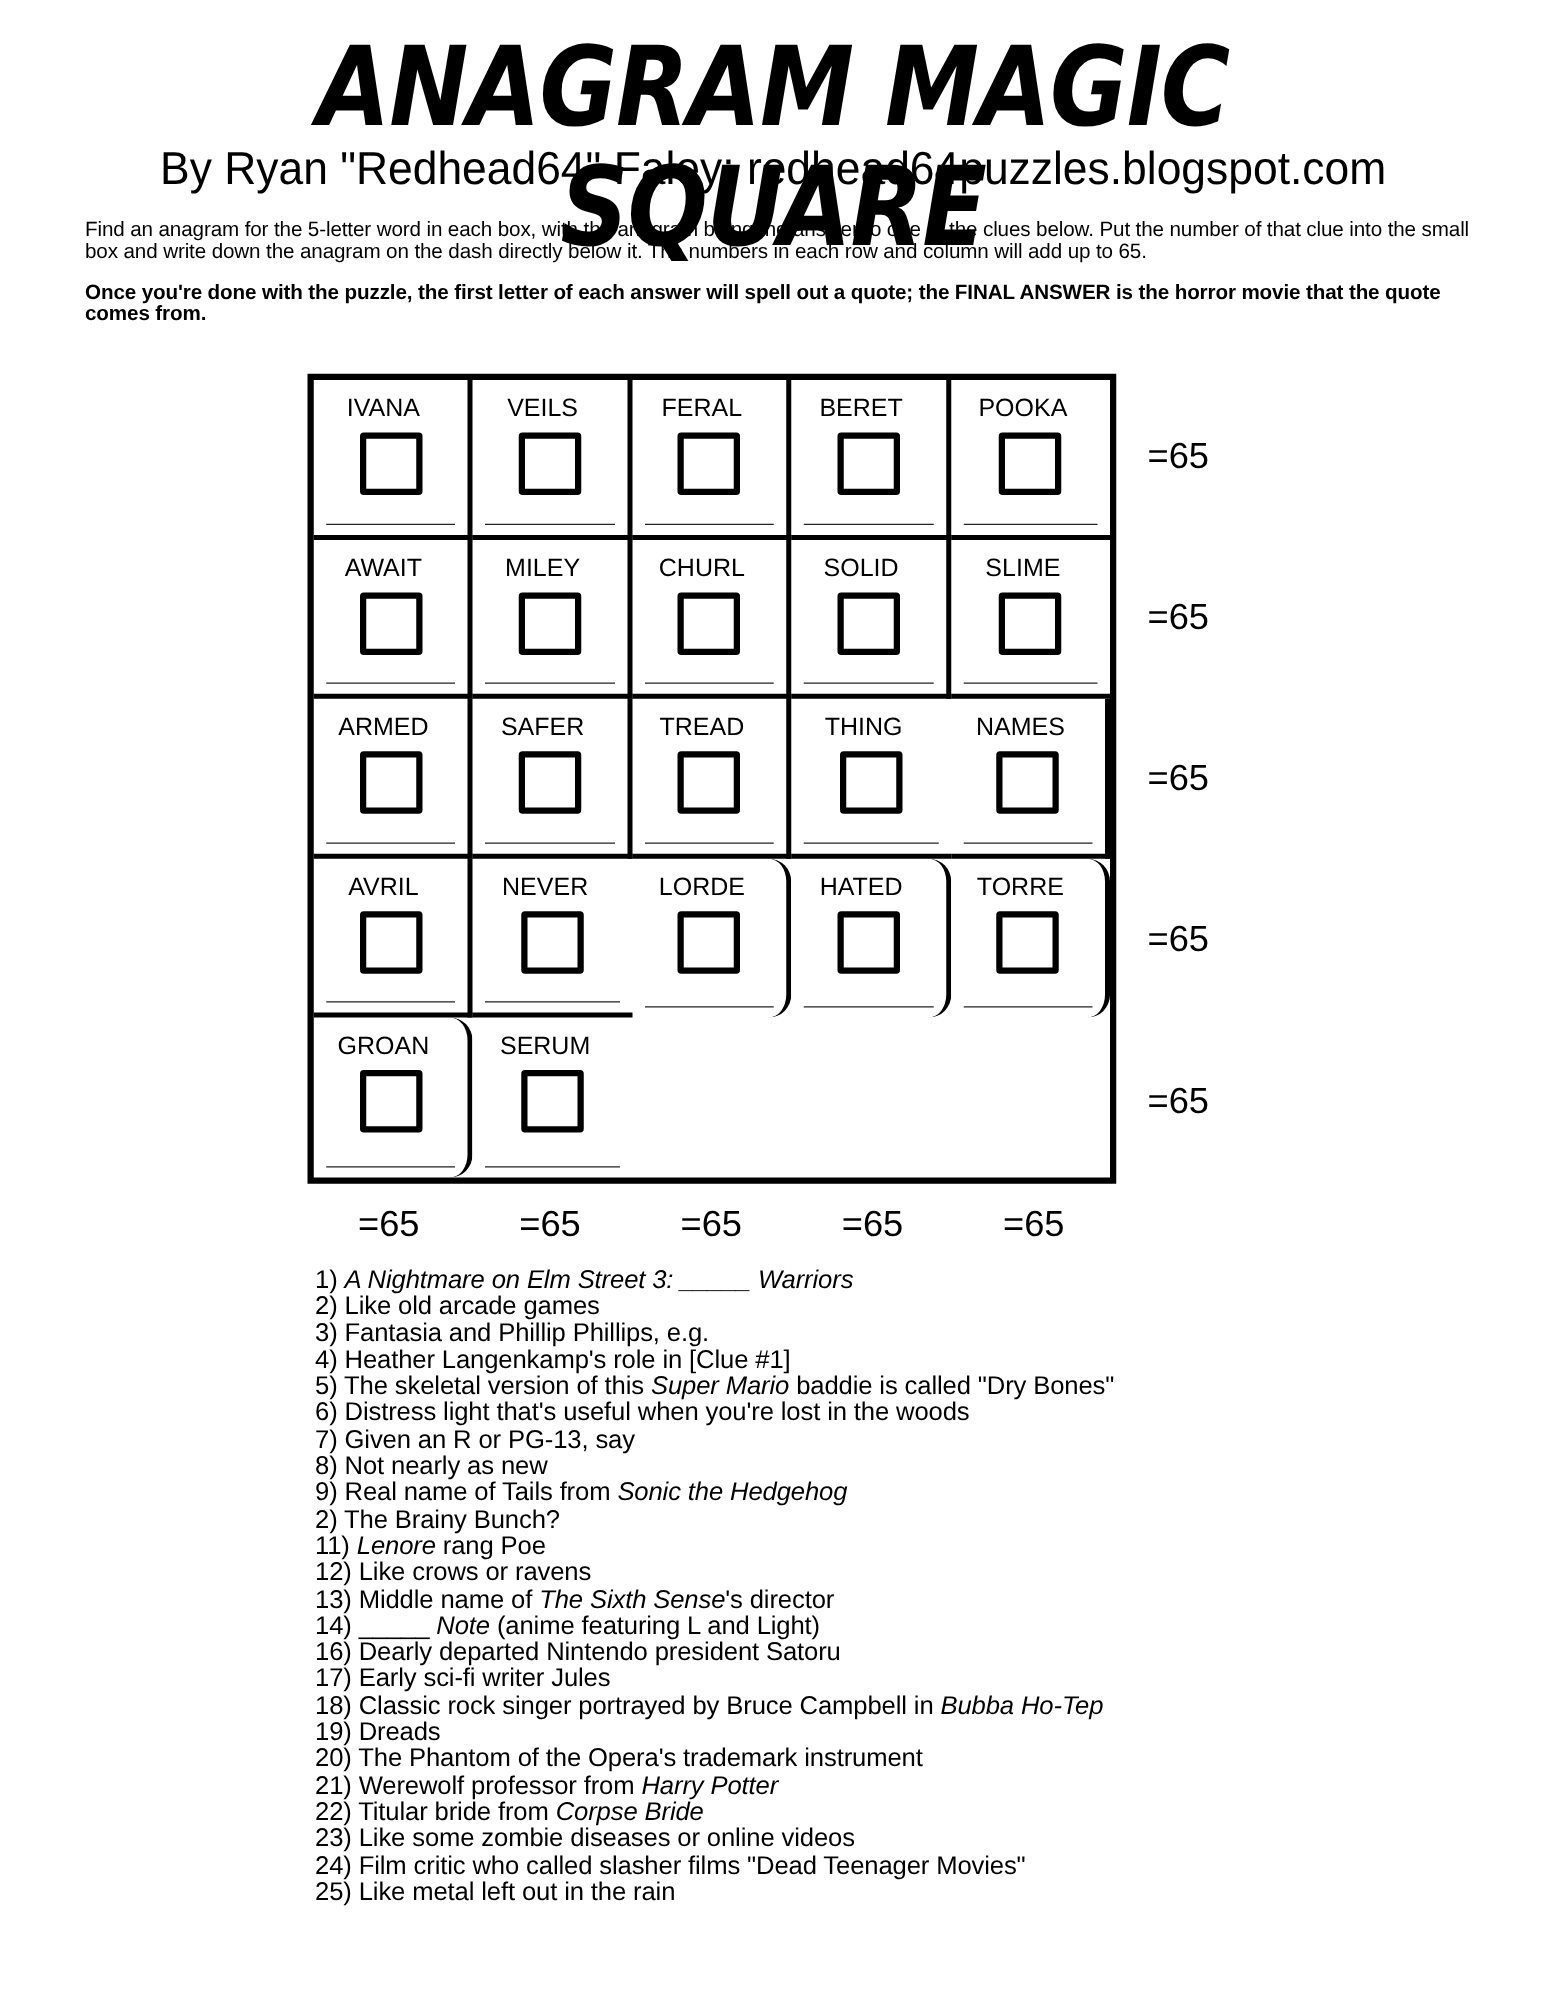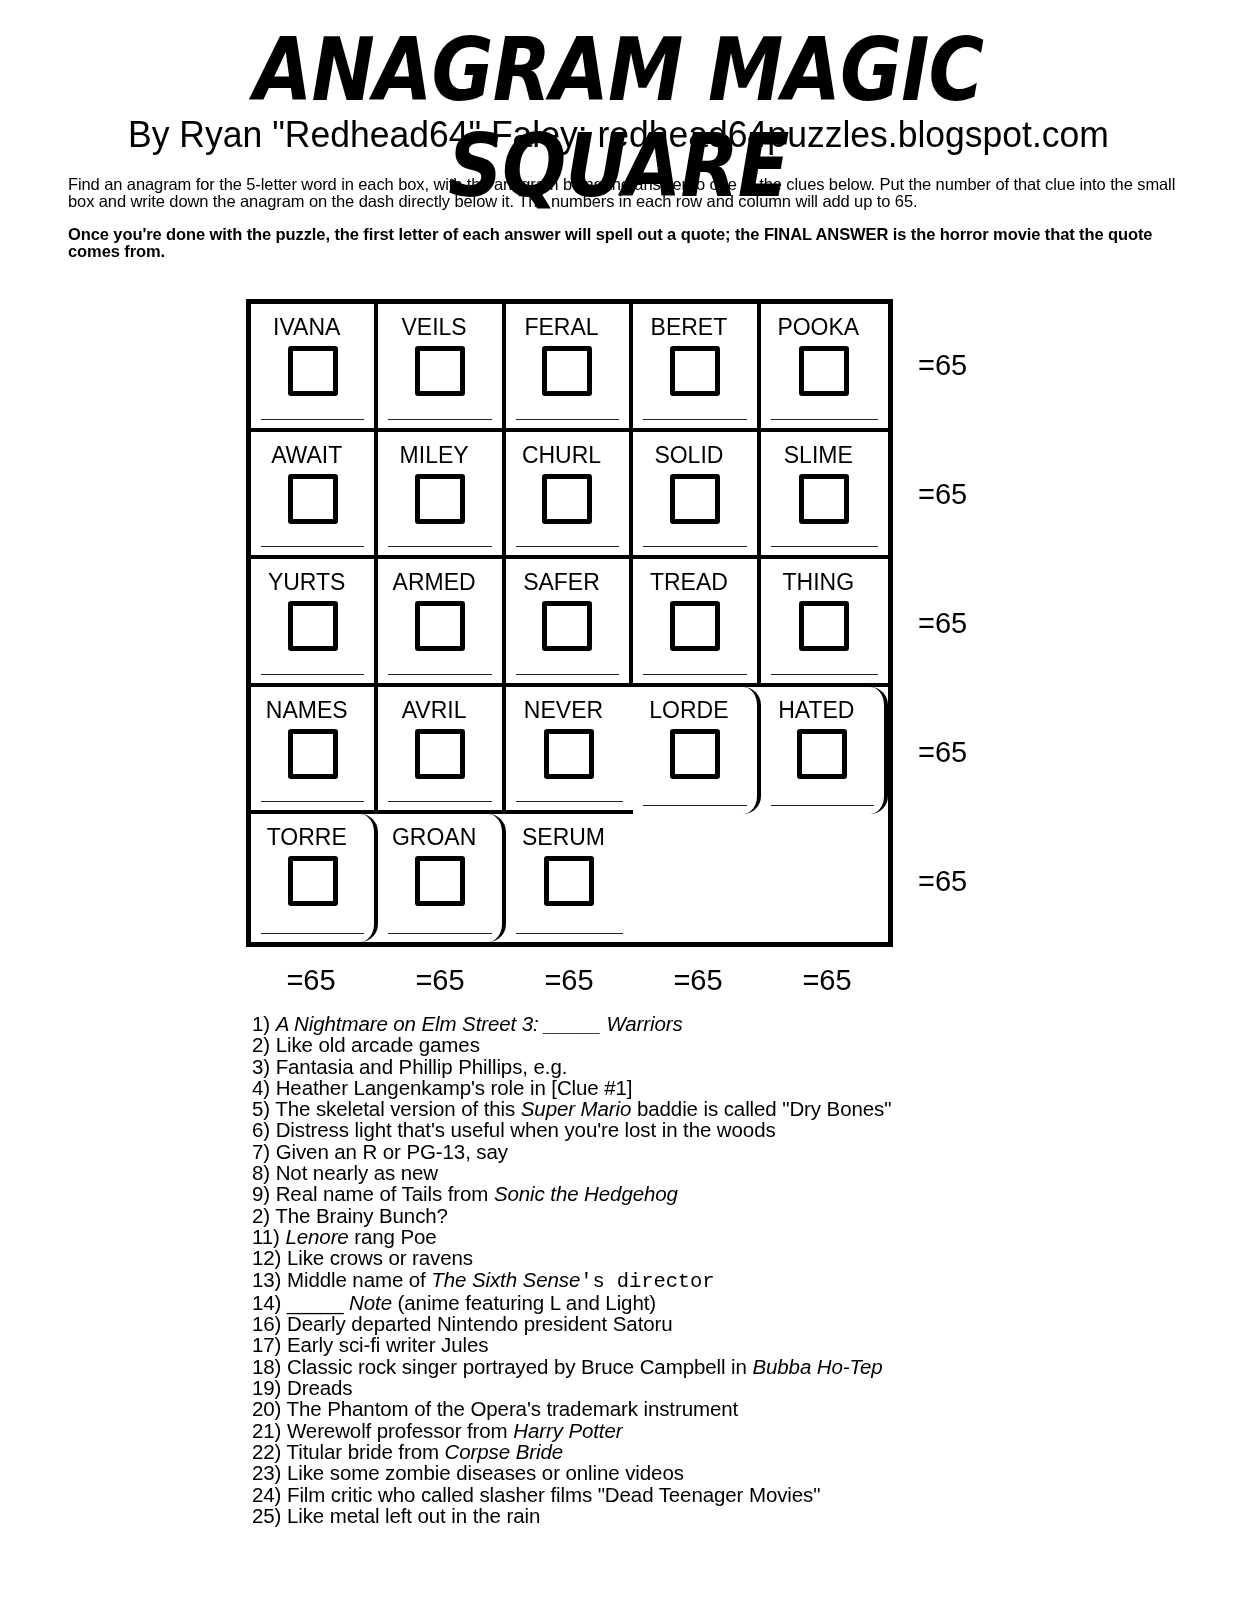--- a/index.html
+++ b/index.html
@@ -24,21 +24,21 @@
     border: 5px solid #000; box-sizing: border-box;
     display: grid; grid-template-columns: repeat(5, 1fr); grid-template-rows: repeat(5, 1fr);
   }
   .cell {
     border-right: 4px solid #000; border-bottom: 4px solid #000; position: relative; box-sizing: border-box;
   }
   .cell.last-col { border-right: none; }
   .cell.last-row { border-bottom: none; border-radius: 18px; }
   .cell-word {
     position: absolute; top: 10px; left: 0; right: 12px; text-align: center;
-    font-size: 23px; line-height: 26px;
+    font-size: 20px; line-height: 26px;
   }
   .num-box {
     position: absolute; top: 42px; left: 50%; margin-left: -25px; width: 50px; height: 50px;
     border: 5px solid #000; border-radius: 3px; box-sizing: border-box; background: #fff;
   }
   .answer-line {
     position: absolute; left: 10px; right: 10px; bottom: 8px; height: 0; border-bottom: 1.6px solid #222;
   }
   .row-sum {
     position: absolute; left: 918px; font-size: 29px; line-height: 30px;
@@ -105,25 +105,20 @@
       <div class="num-box"></div>
       <div class="answer-line"></div>
     </div>
     <div class="cell">
       <div class="cell-word">SOLID</div>
       <div class="num-box"></div>
       <div class="answer-line"></div>
     </div>
     <div class="cell last-col">
       <div class="cell-word">SLIME</div>
-      <div class="num-box"></div>
-      <div class="answer-line"></div>
-    </div>
-    <div class="cell">
-      <div class="cell-word">YURTS</div>
       <div class="num-box"></div>
       <div class="answer-line"></div>
     </div>
     <div class="cell">
       <div class="cell-word">ARMED</div>
       <div class="num-box"></div>
       <div class="answer-line"></div>
     </div>
     <div class="cell">
       <div class="cell-word">SAFER</div>
@@ -202,21 +197,21 @@
     <div class="clue"><span>3)</span> <span style="white-space: pre;">Fantasia and Phillip Phillips, e.g.</span></div>
     <div class="clue"><span>4)</span> <span style="white-space: pre;">Heather Langenkamp's role in [Clue #1]</span></div>
     <div class="clue"><span>5)</span> <span style="white-space: pre;">The skeletal version of this </span><i style="white-space: pre;">Super Mario</i><span style="white-space: pre;"> baddie is called "Dry Bones"</span></div>
     <div class="clue"><span>6)</span> <span style="white-space: pre;">Distress light that's useful when you're lost in the woods</span></div>
     <div class="clue"><span>7)</span> <span style="white-space: pre;">Given an R or PG-13, say</span></div>
     <div class="clue"><span>8)</span> <span style="white-space: pre;">Not nearly as new</span></div>
     <div class="clue"><span>9)</span> <span style="white-space: pre;">Real name of Tails from </span><i style="white-space: pre;">Sonic the Hedgehog</i></div>
     <div class="clue"><span>2)</span> <span style="white-space: pre;">The Brainy Bunch?</span></div>
     <div class="clue"><span>11)</span> <i style="white-space: pre;">Lenore</i><span style="white-space: pre;"> rang Poe</span></div>
     <div class="clue"><span>12)</span> <span style="white-space: pre;">Like crows or ravens</span></div>
-    <div class="clue"><span>13)</span> <span style="white-space: pre;">Middle name of </span><i style="white-space: pre;">The Sixth Sense</i><span style="white-space: pre; font-family: Liberation Mono, monospace;">'s director</span></div>
+    <div class="clue"><span>13)</span> <span style="white-space: pre;">Middle name of </span><i style="white-space: pre;">The Sixth Sense</i><span style="white-space: pre;">'s director</span></div>
     <div class="clue"><span>14)</span> <span style="white-space: pre;">_____ </span><i style="white-space: pre;">Note</i><span style="white-space: pre;"> (anime featuring L and Light)</span></div>
     <div class="clue"><span>16)</span> <span style="white-space: pre;">Dearly departed Nintendo president Satoru</span></div>
     <div class="clue"><span>17)</span> <span style="white-space: pre;">Early sci-fi writer Jules</span></div>
     <div class="clue"><span>18)</span> <span style="white-space: pre;">Classic rock singer portrayed by Bruce Campbell in </span><i style="white-space: pre;">Bubba Ho-Tep</i></div>
     <div class="clue"><span>19)</span> <span style="white-space: pre;">Dreads</span></div>
     <div class="clue"><span>20)</span> <span style="white-space: pre;">The Phantom of the Opera's trademark instrument</span></div>
     <div class="clue"><span>21)</span> <span style="white-space: pre;">Werewolf professor from </span><i style="white-space: pre;">Harry Potter</i></div>
     <div class="clue"><span>22)</span> <span style="white-space: pre;">Titular bride from </span><i style="white-space: pre;">Corpse Bride</i></div>
     <div class="clue"><span>23)</span> <span style="white-space: pre;">Like some zombie diseases or online videos</span></div>
     <div class="clue"><span>24)</span> <span style="white-space: pre;">Film critic who called slasher films "Dead Teenager Movies"</span></div>

